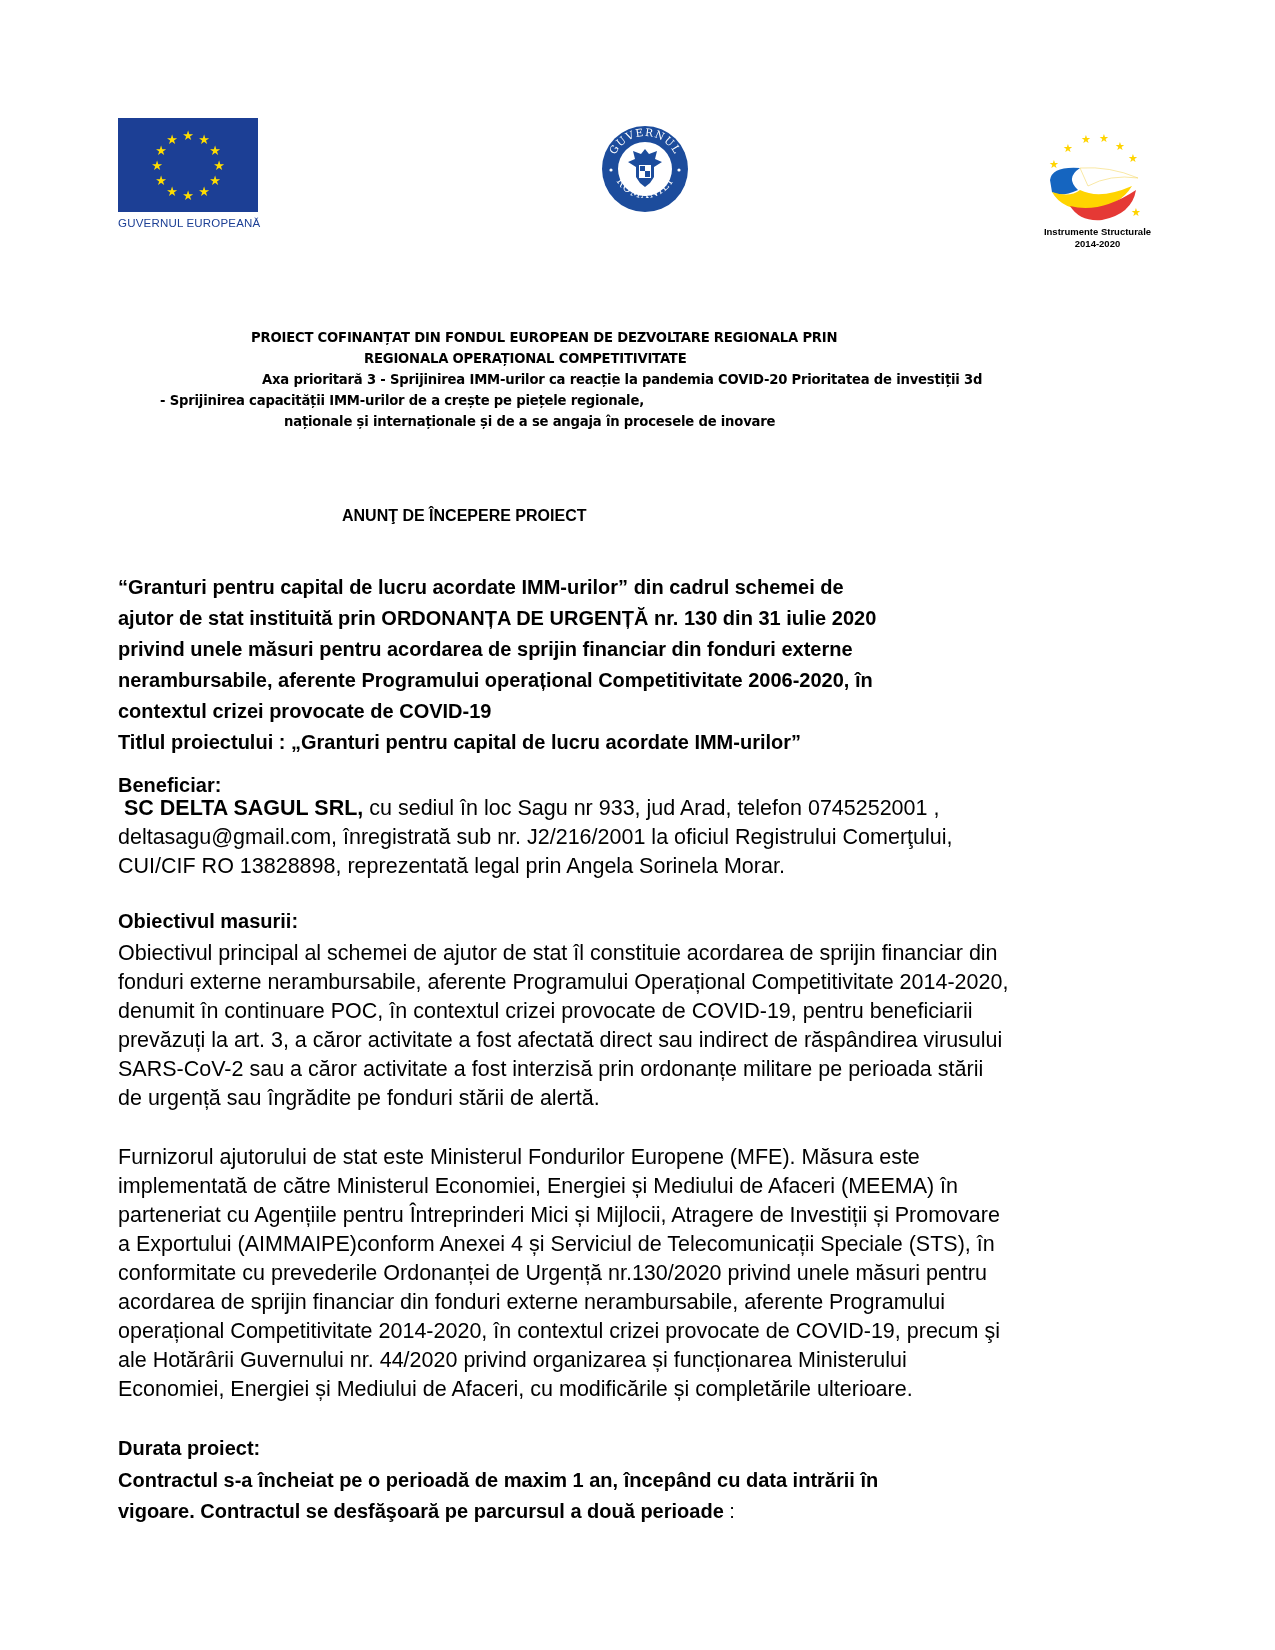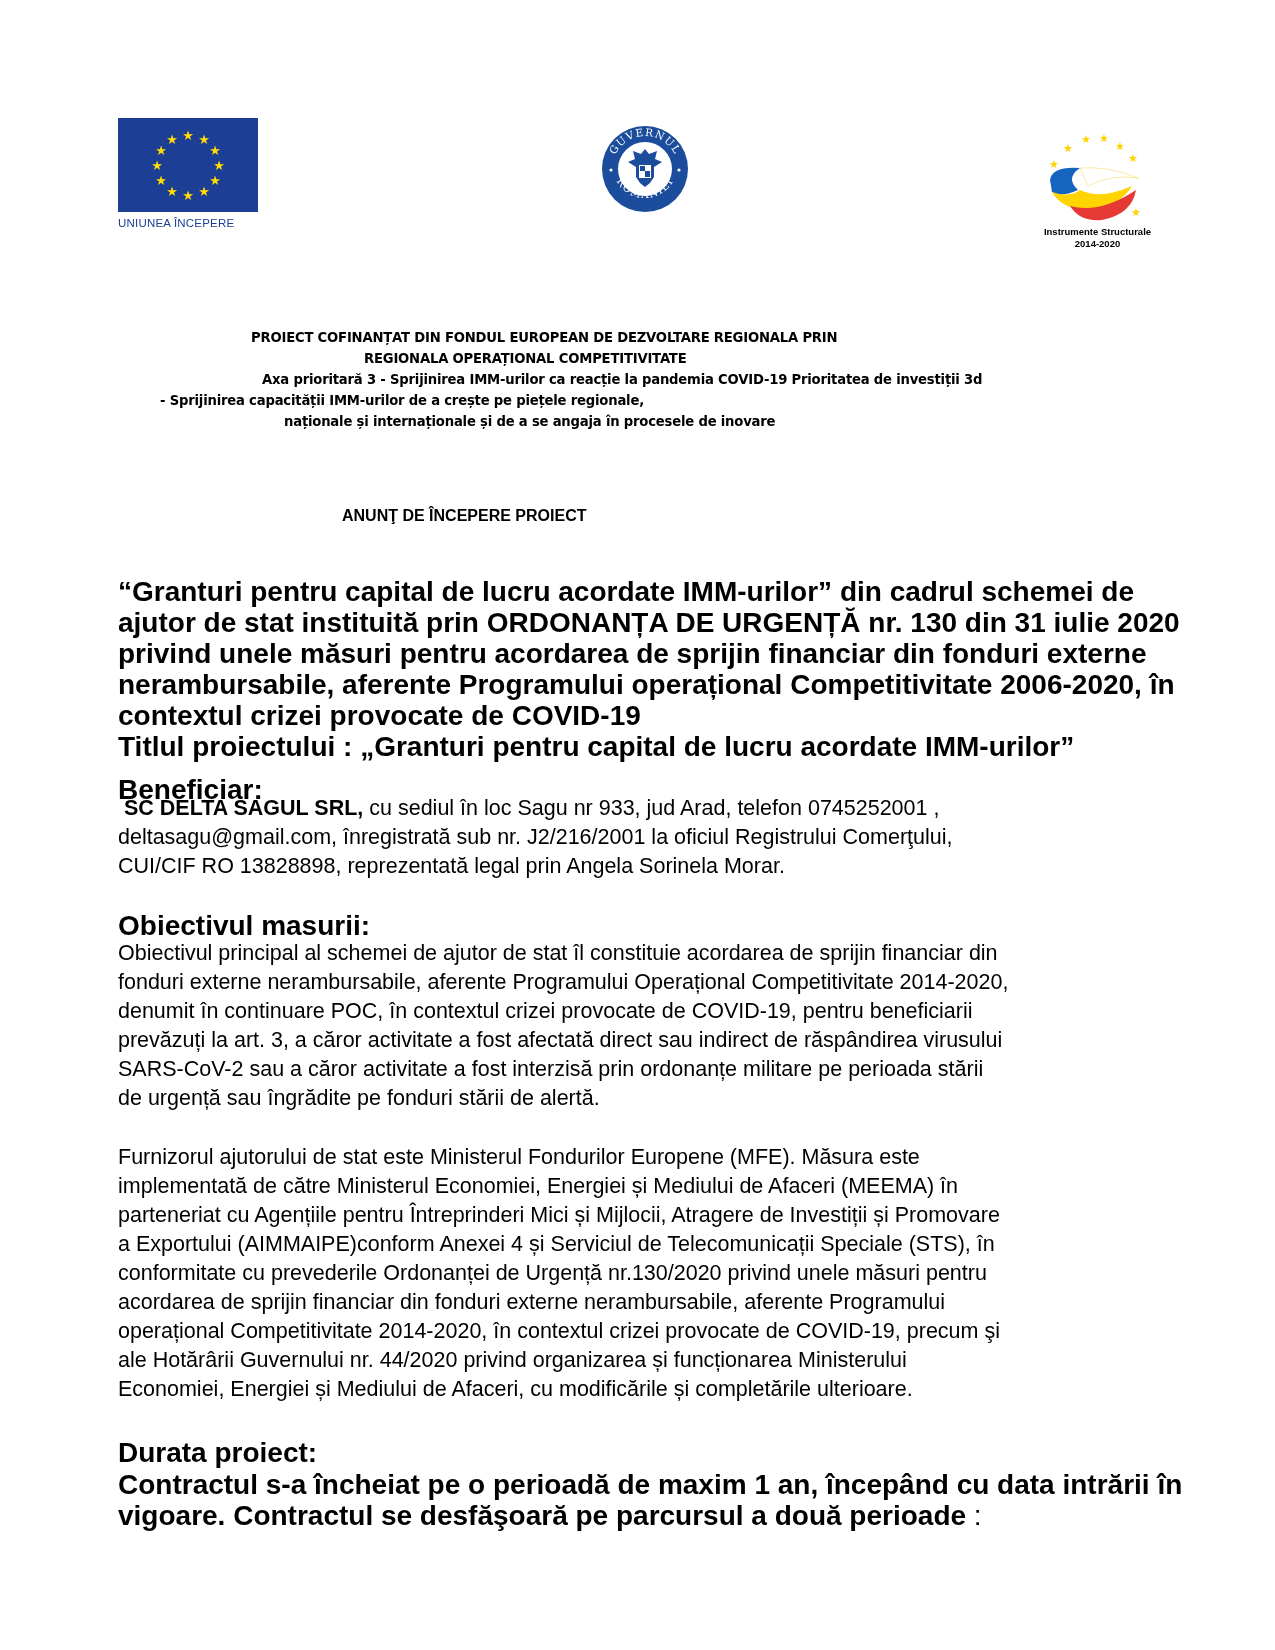--- a/index.html
+++ b/index.html
@@ -12,21 +12,21 @@
   .eu-label { left: 118px; top: 217px; width: 145px; font-size: 11.5px; color: #1c3f95; letter-spacing: 0.2px; white-space: nowrap; }
   .gov-seal { left: 600px; top: 124px; width: 90px; height: 90px; }
   .is-logo { left: 1040px; top: 128px; width: 110px; height: 100px; }
   .is-label { left: 1025px; top: 226px; width: 145px; font-size: 9.5px; font-weight: bold; text-align: center; line-height: 12px; }
 
   
   .hdr { font-family: "DejaVu Sans", sans-serif; font-weight: bold; font-size: 13.2px; white-space: nowrap; letter-spacing: -0.2px; transform-origin: left top; }
 
   
   .line { font-family: "Liberation Sans", sans-serif; white-space: nowrap; left: 118px; }
-  .big { font-size: 28px; font-weight: bold; }
+  .big { font-size: 20px; font-weight: bold; }
   .reg { font-size: 21.5px; }
   .title { font-size: 16px; font-weight: bold; }
   b { font-weight: bold; }
 </style>
 </head>
 <body>
 
 <div class="abs eu-flag">
   <svg width="140" height="94" viewBox="0 0 140 94">
     <rect width="140" height="94" fill="#1c3f95"></rect>
@@ -39,21 +39,21 @@
       <text x="86" y="78">★</text>
       <text x="70" y="82">★</text>
       <text x="54" y="78">★</text>
       <text x="43" y="67">★</text>
       <text x="39" y="52">★</text>
       <text x="43" y="37">★</text>
       <text x="54" y="26">★</text>
     </g>
   </svg>
 </div>
-<div class="abs eu-label sans">UNIUNEA ÎNCEPERE</div>
+<div class="abs eu-label sans">GUVERNUL EUROPEANĂ</div>
 
 <div class="abs gov-seal">
   <svg width="90" height="90" viewBox="0 0 90 90">
     <circle cx="45" cy="45" r="43" fill="#1c4c9c"></circle>
     <circle cx="45" cy="45" r="27" fill="#ffffff"></circle>
     <defs>
       <path id="arcTop" d="M 12 45 A 33 33 0 0 1 78 45"></path>
       <path id="arcBot" d="M 14 50 A 32 32 0 0 0 76 50"></path>
     </defs>
     <text font-size="10.5" fill="#fff" font-family="DejaVu Serif, serif" letter-spacing="1.2">
@@ -90,21 +90,21 @@
     <path d="M40 40 Q 70 38 98 50 Q 70 46 48 58 Z" fill="#ffffff" stroke="#f2d04b" stroke-width="0.5"></path>
   </svg>
 </div>
 <div class="abs is-label sans">
   <div>Instrumente Structurale</div>
   <div>2014-2020</div>
 </div>
 
 <div class="abs hdr" style="left:251px; top:330px;">PROIECT COFINANȚAT DIN FONDUL EUROPEAN DE DEZVOLTARE REGIONALA PRIN</div>
 <div class="abs hdr" style="left:364px; top:351px;">REGIONALA OPERAȚIONAL COMPETITIVITATE</div>
-<div class="abs hdr" style="left:262px; top:372px;">Axa prioritară 3 - Sprijinirea IMM-urilor ca reacție la pandemia COVID-19  Prioritatea de investiții 3d</div>
+<div class="abs hdr" style="left:262px; top:372px;">Axa prioritară 3 - Sprijinirea IMM-urilor ca reacție la pandemia COVID-20  Prioritatea de investiții 3d</div>
 <div class="abs hdr" style="left:160px; top:393px;">- Sprijinirea capacității IMM-urilor de a crește pe piețele regionale,</div>
 <div class="abs hdr" style="left:284px; top:414px;">naționale și internaționale și de a se angaja în procesele de inovare</div>
 
 <div class="abs line title" style="left:342px; top:507px;">ANUNŢ DE ÎNCEPERE PROIECT</div>
 
 <div class="abs line big" style="top:576px;">“Granturi pentru capital de lucru acordate IMM-urilor” din cadrul schemei de</div>
 <div class="abs line big" style="top:607px;">ajutor de stat instituită prin ORDONANȚA DE URGENȚĂ nr. 130 din 31 iulie 2020</div>
 <div class="abs line big" style="top:638px;">privind unele măsuri pentru acordarea de sprijin financiar din fonduri externe</div>
 <div class="abs line big" style="top:669px;">nerambursabile, aferente Programului operațional Competitivitate 2006-2020, în</div>
 <div class="abs line big" style="top:700px;">contextul crizei provocate de COVID-19</div>

